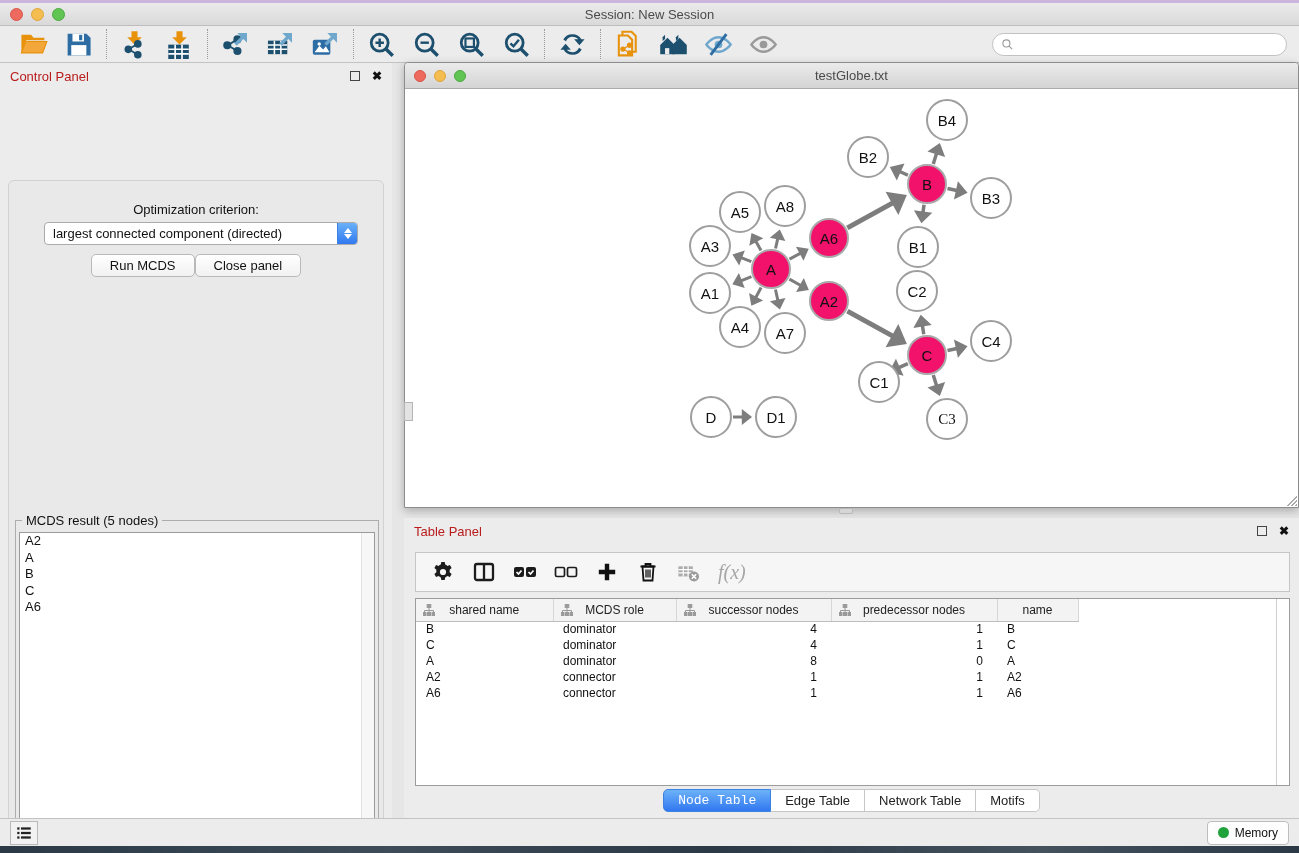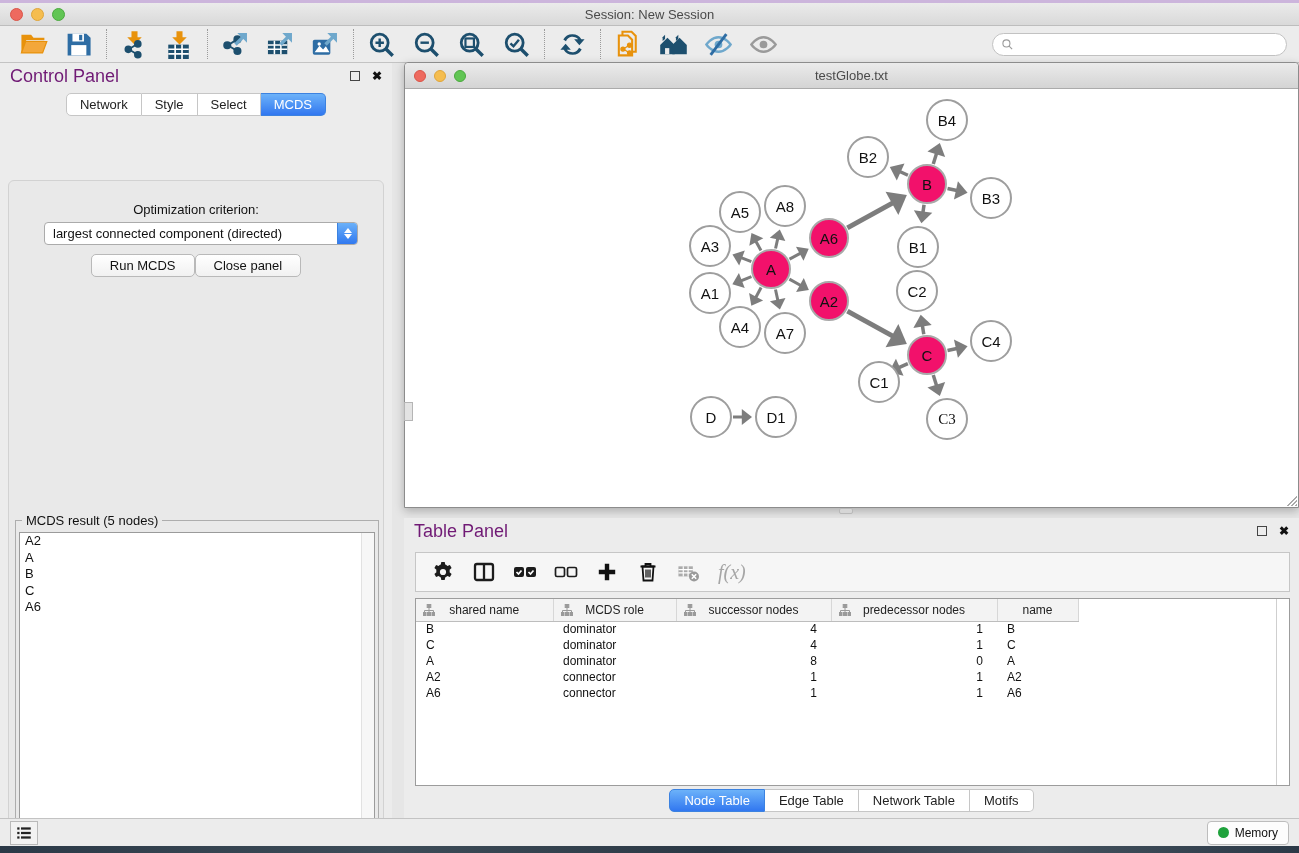--- a/index.html
+++ b/index.html
@@ -25,21 +25,21 @@
   .tb-icon { width:29px; height:29px; display:flex; align-items:center; justify-content:center; }
   .tb-icon svg { width:29px; height:29px; }
   .search-box { margin-left:auto; margin-right:12px; width:295px; height:23px; background:#fff;
     border:1px solid #c2c2c2; border-radius:12px; display:flex; align-items:center; padding:0 8px; }
   .search-box svg { width:13px; height:13px; margin-right:5px; }
   .search-box input { border:none; outline:none; flex:1; font-size:12px; background:transparent; }
 
   
   .control-panel { position:absolute; left:0; top:63px; width:392px; height:755px; background:#ececec; }
   .panel-head { height:26px; display:flex; align-items:center; padding:0 10px; }
-  .panel-head .p-title { font-size:18px; color:#701a75;text-align:right; }
+  .panel-head .p-title { font-size:13px; color:#b91c1c;text-align:right; }
   .panel-head .spacer { flex:1; }
   .float-btn { width:10px; height:10px; border:1.5px solid #444; margin-right:12px; }
   .close-btn { font-size:12px; color:#111; font-weight:bold; line-height:10px; }
 
   .seg-tabs { display:flex; justify-content:center; position:relative; z-index:2; margin-top:4px; }
   .seg-tab { font-size:13px; padding:3px 13px; background:#fff; border:1px solid #c6c6c6;
     border-left:none; color:#222; }
   .seg-tab:first-child { border-left:1px solid #c6c6c6; border-radius:5px 0 0 5px; }
   .seg-tab:last-child { border-radius:0 5px 5px 0; }
   .seg-tab.active { background:linear-gradient(#6cb2f9,#3177f0); border-color:#3c82e0; color:#fff; }
@@ -104,21 +104,21 @@
   table.ntable th { height:22px; background:#f3f3f3; border-right:1px solid #d7d7d7; border-bottom:1px solid #bdbdbd;
     font-size:12px; font-weight:normal; color:#222; text-align:center; position:relative; }
   table.ntable th .hicon { position:absolute; left:7px; top:5px; }
   table.ntable td { height:16px; font-size:12px; color:#111; white-space:nowrap; }
   td.al { text-align:left; padding-left:10px; }
   td.ar { text-align:right; padding-right:14px; }
   .tp-scroll { position:absolute; right:0; top:0; bottom:0; width:13px; background:#fff; border-left:1px solid #cfcfcf; }
 
   .bottom-tabs { position:absolute; left:0; top:271px; width:100%; display:flex; justify-content:center; }
   .btab { font-size:13px; padding:3px 14px; background:#fff; border:1px solid #c6c6c6; border-left:none; color:#222; }
-  .btab:first-child { border-left:1px solid #c6c6c6; border-radius:5px 0 0 5px; }
+  .btab:first-child { border-left:1px solid #c6c6c6; border-radius:5px 0 0 5px;font-family:Liberation Mono, monospace; }
   .btab:last-child { border-radius:0 5px 5px 0; }
   .btab.active { background:linear-gradient(#6cb2f9,#3177f0); border-color:#3c82e0; color:#fff; }
 
   
   .status-bar { position:absolute; left:0; top:818px; width:1299px; height:28px; background:#ececec;
     border-top:1px solid #c3c3c3; display:flex; align-items:center; }
   .status-list-btn { margin-left:10px; width:28px; height:24px; background:#f2f2f2; border:1px solid #b9b9b9;
     display:flex; align-items:center; justify-content:center; }
   .memory-btn { margin-left:auto; margin-right:10px; height:24px; padding:0 10px; background:#fdfdfd;
     border:1px solid #bdbdbd; border-radius:4px; display:flex; align-items:center; gap:6px; font-size:12px; color:#111; }
@@ -305,26 +305,20 @@
   </div>
 </div>
 
 <div class="control-panel">
   <div class="panel-head">
     <span class="p-title">Control Panel</span>
     <span class="spacer"></span>
     <span class="float-btn"></span>
     <span class="close-btn">✖</span>
   </div>
-  <div class="seg-tabs">
-      <div class="seg-tab">Network</div>
-      <div class="seg-tab">Style</div>
-      <div class="seg-tab">Select</div>
-      <div class="seg-tab active">MCDS</div>
-    </div>
   <div class="cp-content">
     <div class="opt-label">Optimization criterion:</div>
     <div class="dropdown">
       <span class="dd-text">largest connected component (directed)</span>
       <span class="dd-stepper">
           <i class="dd-up"></i>
           <i class="dd-down"></i>
         </span>
     </div>
     <div class="cp-buttons">

